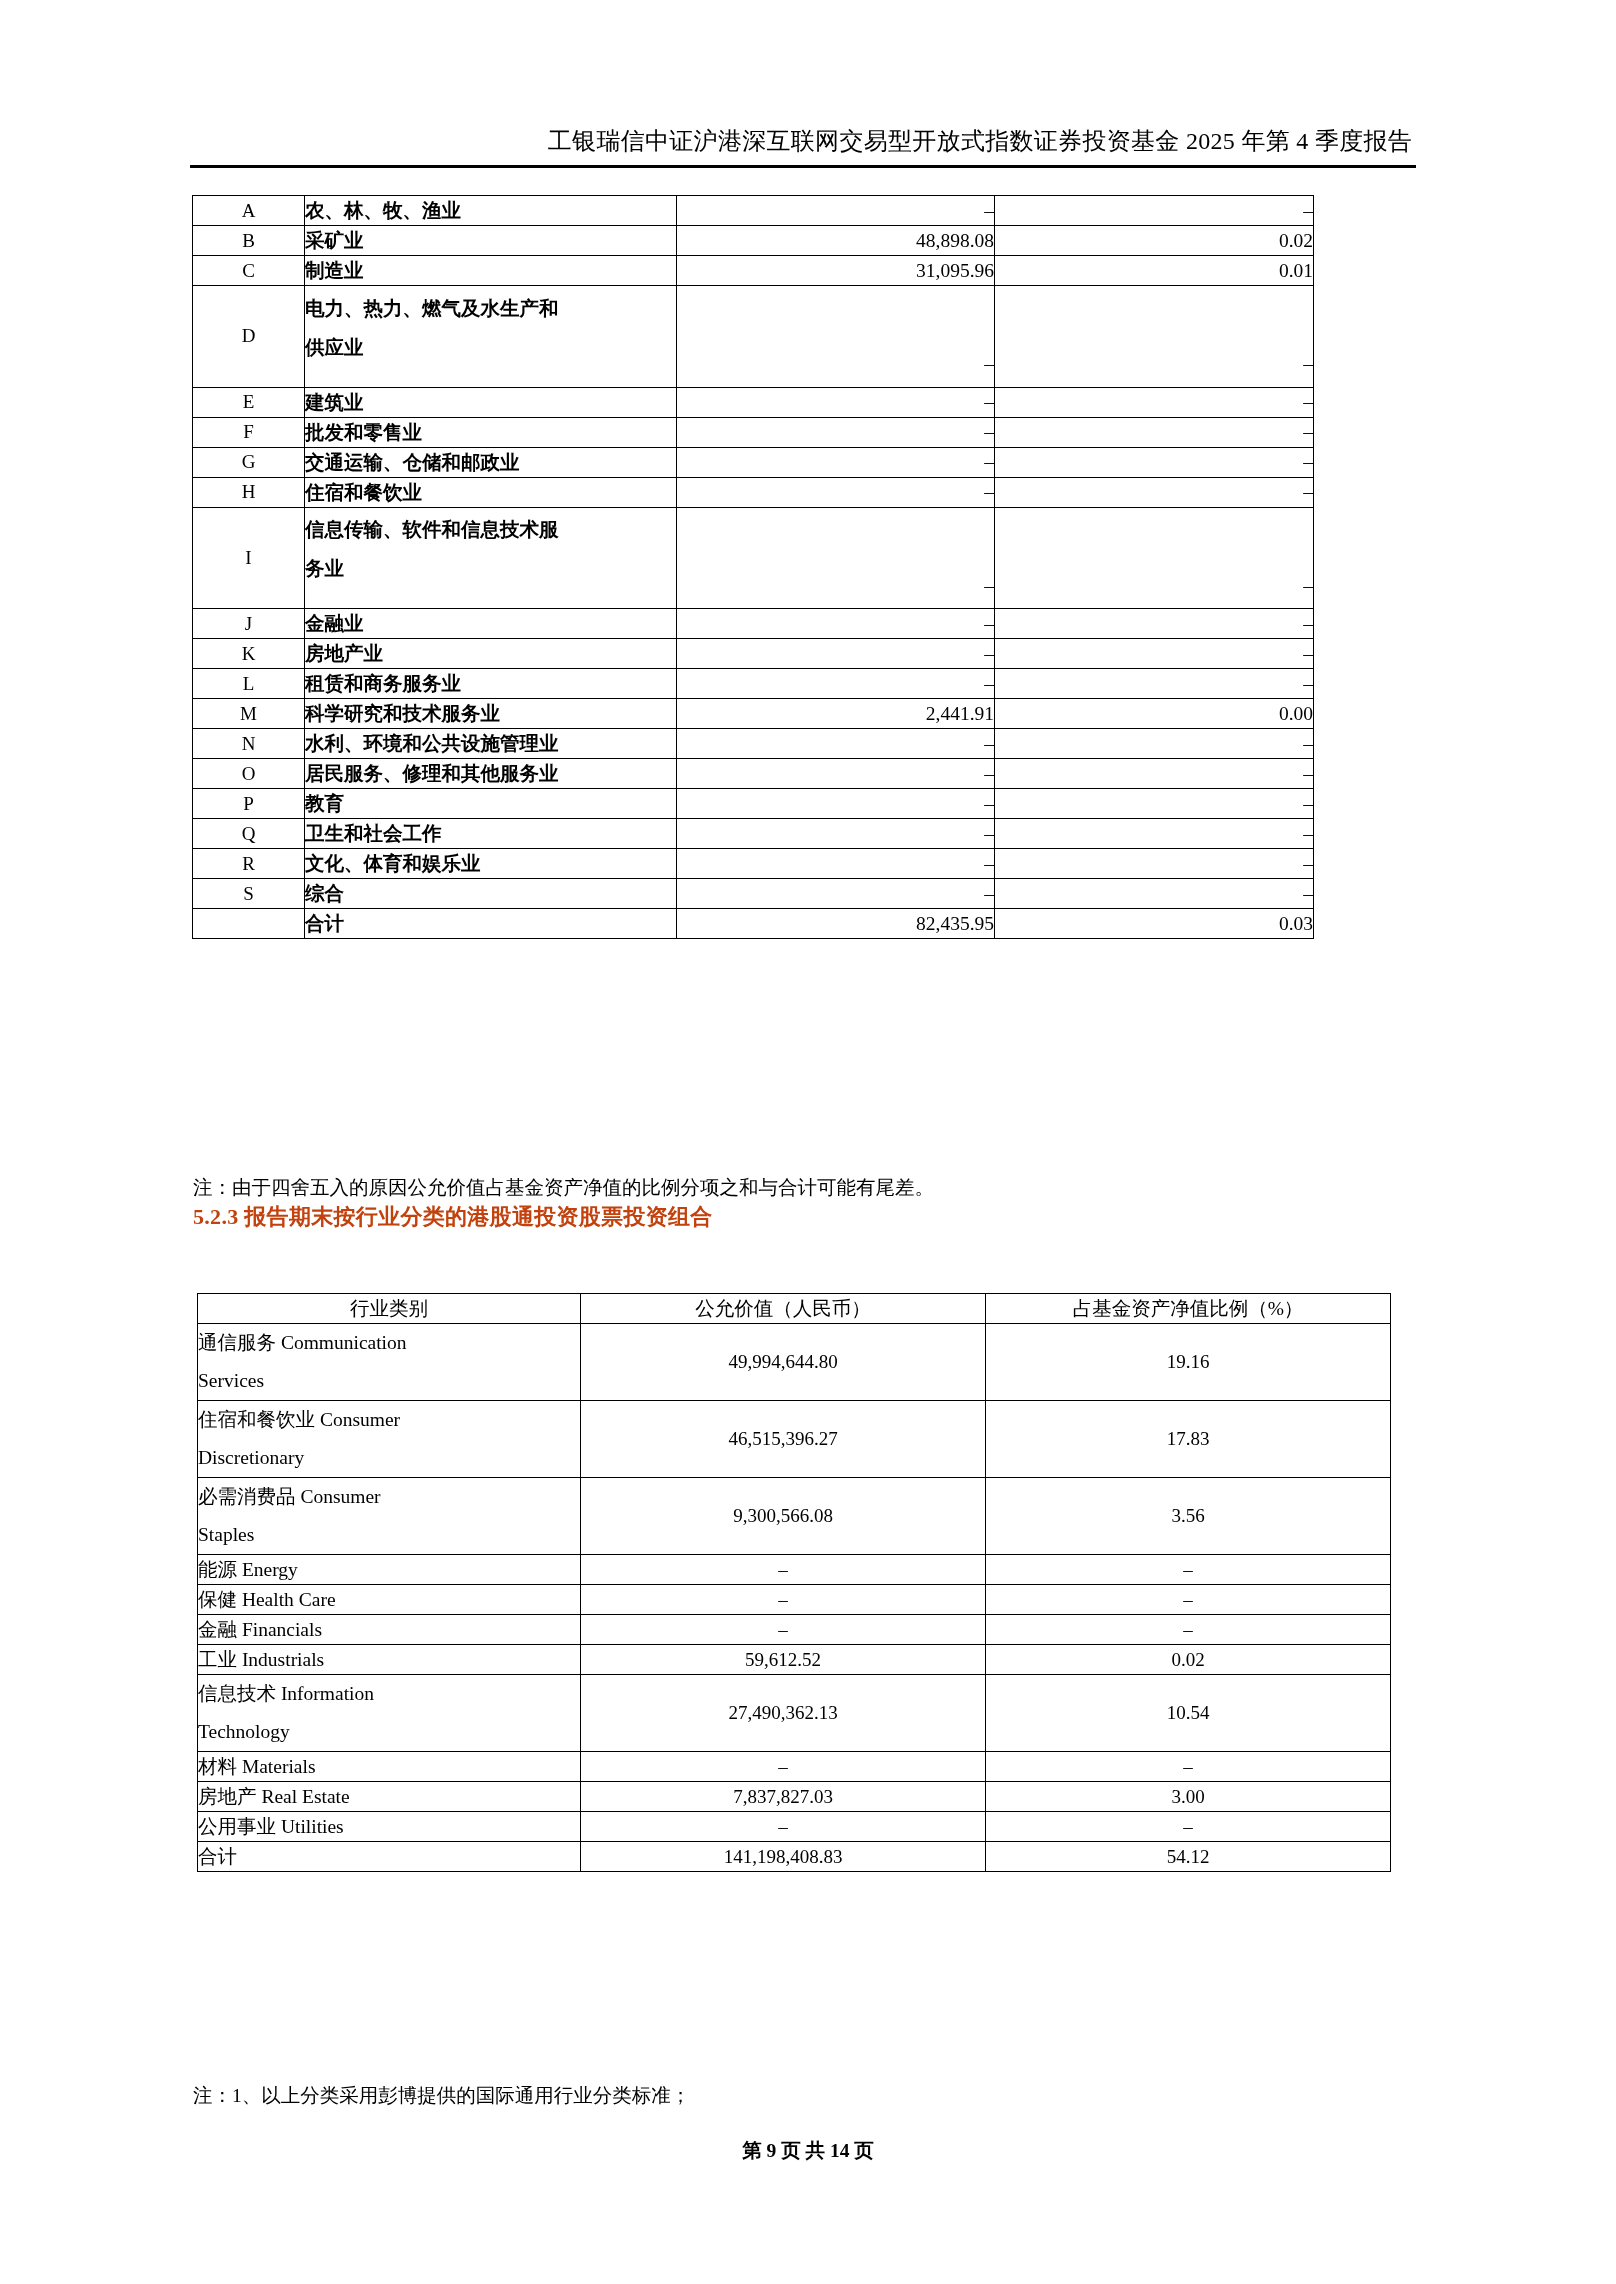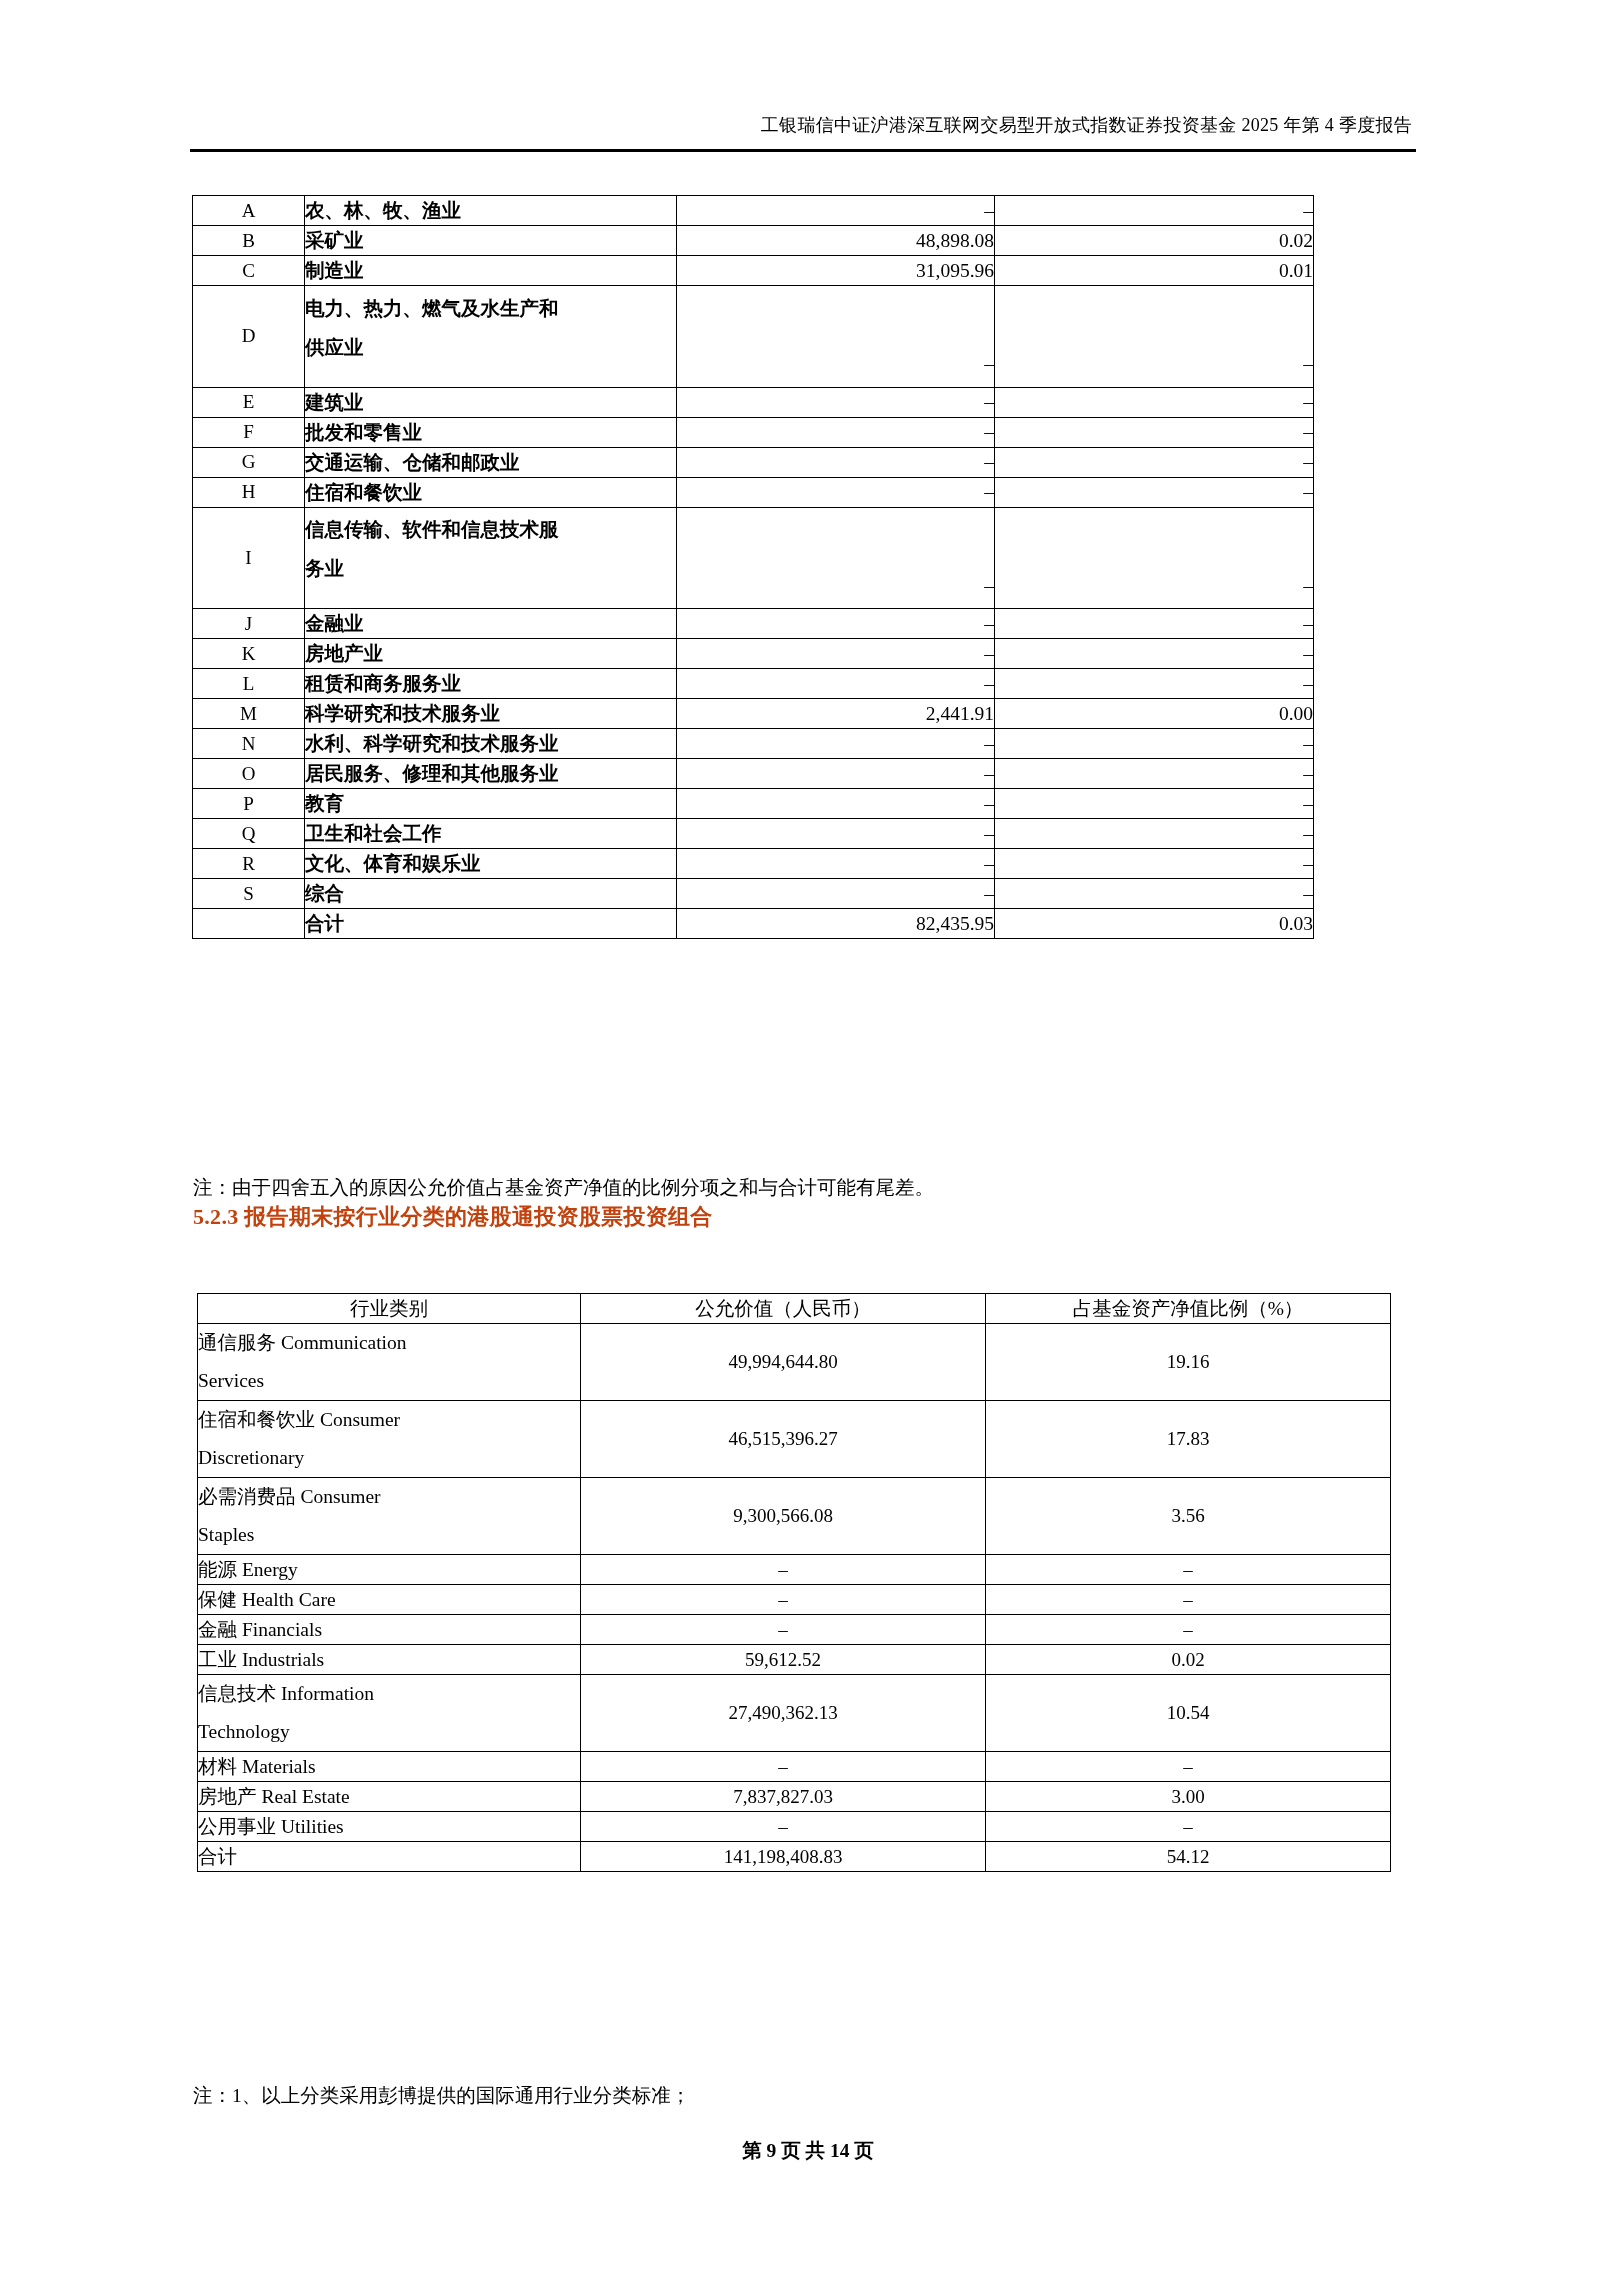--- a/index.html
+++ b/index.html
@@ -22,25 +22,26 @@
 
   
   .doc-header {
     position: absolute;
     left: 190px;
     top: 111px;
     width: 1226px;
   }
   .doc-header-text {
     text-align: right;
-    font-size: 18px;
+    font-size: 24px;
     line-height: 29px;
     letter-spacing: 0.3px;
     white-space: nowrap;
     padding-right: 3.9px;
+    margin-top: 16px;
   }
   .doc-header-rule {
     margin-top: 8.5px;
     border-top: 3.3px solid #000000;
     width: 100%;
   }
 
   
   table.doc-table {
     border-collapse: collapse;
@@ -288,21 +289,21 @@
             <td class="t1-code">M</td>
             <td class="t1-name">
               <span class="ln">科学研究和技术服务业</span>
             </td>
             <td class="t1-val">2,441.91</td>
             <td class="t1-pct">0.00</td>
           </tr>
           <tr>
             <td class="t1-code">N</td>
             <td class="t1-name">
-              <span class="ln">水利、科学研究和技术服务业</span>
+              <span class="ln">水利、环境和公共设施管理业</span>
             </td>
             <td class="t1-val">–</td>
             <td class="t1-pct">–</td>
           </tr>
           <tr>
             <td class="t1-code">O</td>
             <td class="t1-name">
               <span class="ln">居民服务、修理和其他服务业</span>
             </td>
             <td class="t1-val">–</td>

